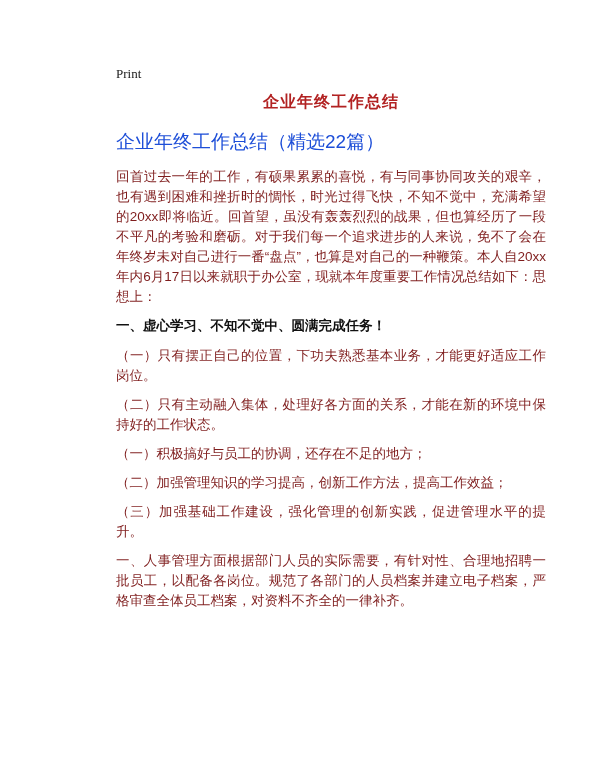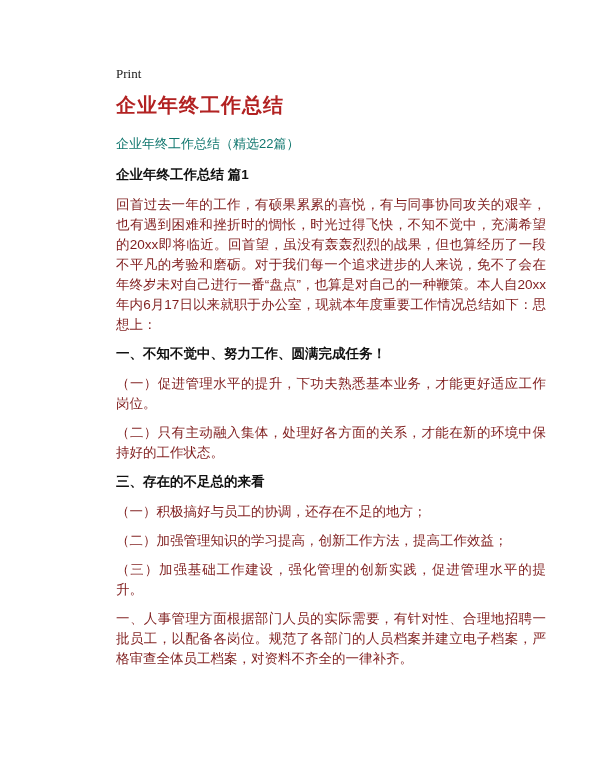--- a/index.html
+++ b/index.html
@@ -26,31 +26,31 @@
     display: inline-block;
     font-family: "Liberation Serif", "DejaVu Serif", serif;
     font-size: 13px;
     color: #1a1a1a;
     text-decoration: none;
     margin: 0 0 10px 0;
     cursor: pointer;
   }
   .doc-title {
     margin: 0 0 16px 0;
-    text-align: left;
-    font-size: 20px;
+    text-align: center;
+    font-size: 16px;
     font-weight: bold;
     color: #b22222;
     letter-spacing: 1px;
   }
   .doc-subtitle {
     margin: 0 0 12px 0;
-    font-size: 13px;
+    font-size: 19px;
     font-weight: normal;
-    color: #0f766e;
+    color: #1d4ed8;
   }
   .block {
     margin: 0 0 9px 0;
     font-size: 13.5px;
     line-height: 20px;
   }
   .block.heading {
     font-weight: bold;
     color: #111111;
     margin-top: 4px;
@@ -67,26 +67,24 @@
 
 <div class="page">
 
   <a class="print-link">Print</a>
 
   <h1 class="doc-title">企业年终工作总结</h1>
 
   <p class="doc-subtitle">企业年终工作总结（精选22篇）</p>
 
   <div>
-    <h2 class="block heading">企业年终工作总结 篇1</h2>
     <p class="block paragraph">回首过去一年的工作，有硕果累累的喜悦，有与同事协同攻关的艰辛，也有遇到困难和挫折时的惆怅，时光过得飞快，不知不觉中，充满希望的20xx即将临近。回首望，虽没有轰轰烈烈的战果，但也算经历了一段不平凡的考验和磨砺。对于我们每一个追求进步的人来说，免不了会在年终岁未对自己进行一番“盘点”，也算是对自己的一种鞭策。本人自20xx年内6月17日以来就职于办公室，现就本年度重要工作情况总结如下：思想上：</p>
-    <h2 class="block heading">一、不知不觉中、努力工作、圆满完成任务！</h2>
-    <p class="block paragraph">（一）促进管理水平的提升，下功夫熟悉基本业务，才能更好适应工作岗位。</p>
+    <h2 class="block heading">一、虚心学习、不知不觉中、圆满完成任务！</h2>
+    <p class="block paragraph">（一）只有摆正自己的位置，下功夫熟悉基本业务，才能更好适应工作岗位。</p>
     <p class="block paragraph">（二）只有主动融入集体，处理好各方面的关系，才能在新的环境中保持好的工作状态。</p>
-    <h2 class="block heading">三、存在的不足总的来看</h2>
     <p class="block paragraph">（一）积极搞好与员工的协调，还存在不足的地方；</p>
     <p class="block paragraph">（二）加强管理知识的学习提高，创新工作方法，提高工作效益；</p>
     <p class="block paragraph">（三）加强基础工作建设，强化管理的创新实践，促进管理水平的提升。</p>
     <p class="block paragraph">一、人事管理方面根据部门人员的实际需要，有针对性、合理地招聘一批员工，以配备各岗位。规范了各部门的人员档案并建立电子档案，严格审查全体员工档案，对资料不齐全的一律补齐。</p>
 
   </div>
 
 </div>
 
 </body></html>

